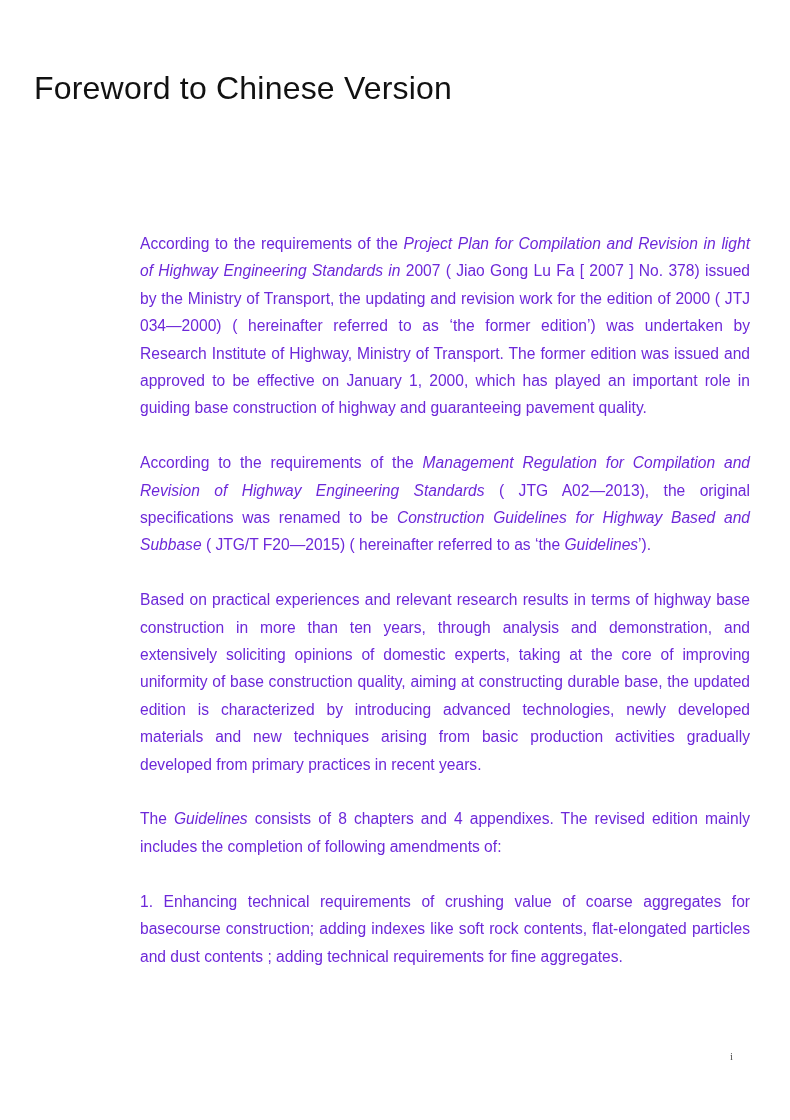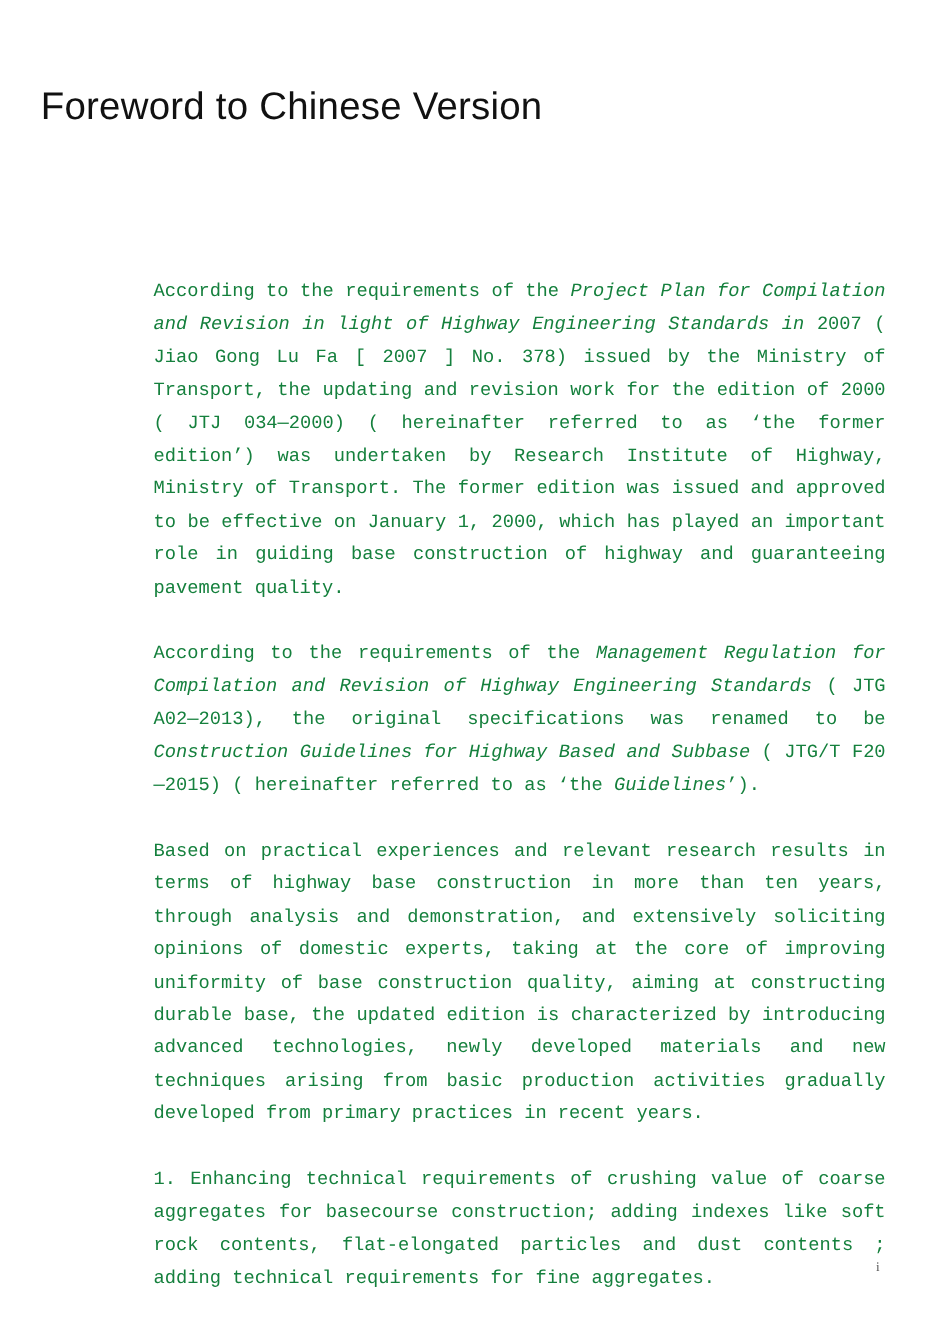--- a/index.html
+++ b/index.html
@@ -3,23 +3,23 @@
 <meta charset="utf-8">
 <style>
   html, body { margin: 0; padding: 0; background: #ffffff; }
   body { width: 790px; height: 1120px; position: relative; overflow: hidden; color: #1a1a1a; }
   .title {
     position: absolute; left: 34px; top: 70px;
     font-family: "Liberation Sans", "DejaVu Sans", sans-serif;
     font-size: 32px; font-weight: normal; color: #111; margin: 0; letter-spacing: 0.2px; text-align: right;
   }
   .body-text {
-    position: absolute; left: 128px; top: 230px; width: 610px;
-    font-family: Liberation Mono, monospace;
-    font-size: 15.6px; line-height: 27.4px; color: #15803d;
+    position: absolute; left: 140px; top: 230px; width: 610px;
+    font-family: Liberation Sans, sans-serif;
+    font-size: 15.6px; line-height: 27.4px; color: #6d28d9;
   }
   .para { margin: 0 0 27.4px 0; text-align: justify; }
   .para em { font-style: italic; }
   .page-mark {
     position: absolute; left: 730px; top: 1050px;
     font-family: "Liberation Serif", serif; font-size: 11px; color: #555;
   }
 </style>
 </head>
 <body>
@@ -30,17 +30,20 @@
   <p class="para">
     <span>According to the requirements of the </span><em>Project Plan for Compilation and Revision in light of Highway Engineering Standards in</em><span> 2007 ( Jiao Gong Lu Fa [ 2007 ] No. 378) issued by the Ministry of Transport, the updating and revision work for the edition of 2000 ( JTJ 034—2000) ( hereinafter referred to as ‘the former edition’) was undertaken by Research Institute of Highway, Ministry of Transport. The former edition was issued and approved to be effective on January 1, 2000, which has played an important role in guiding base construction of highway and guaranteeing pavement quality.</span>
   </p>
   <p class="para">
     <span>According to the requirements of the </span><em>Management Regulation for Compilation and Revision of Highway Engineering Standards</em><span> ( JTG A02—2013), the original specifications was renamed to be </span><em>Construction Guidelines for Highway Based and Subbase</em><span> ( JTG/T F20—2015) ( hereinafter referred to as ‘the </span><em>Guidelines</em><span>’).</span>
   </p>
   <p class="para">
     <span>Based on practical experiences and relevant research results in terms of highway base construction in more than ten years, through analysis and demonstration, and extensively soliciting opinions of domestic experts, taking at the core of improving uniformity of base construction quality, aiming at constructing durable base, the updated edition is characterized by introducing advanced technologies, newly developed materials and new techniques arising from basic production activities gradually developed from primary practices in recent years.</span>
   </p>
   <p class="para">
+    <span>The </span><em>Guidelines</em><span> consists of 8 chapters and 4 appendixes. The revised edition mainly includes the completion of following amendments of:</span>
+  </p>
+  <p class="para">
     <span>1. Enhancing technical requirements of crushing value of coarse aggregates for basecourse construction; adding indexes like soft rock contents, flat-elongated particles and dust contents ; adding technical requirements for fine aggregates.</span>
   </p>
 </div>
 
 <div class="page-mark">i</div>
 
 </body></html>

